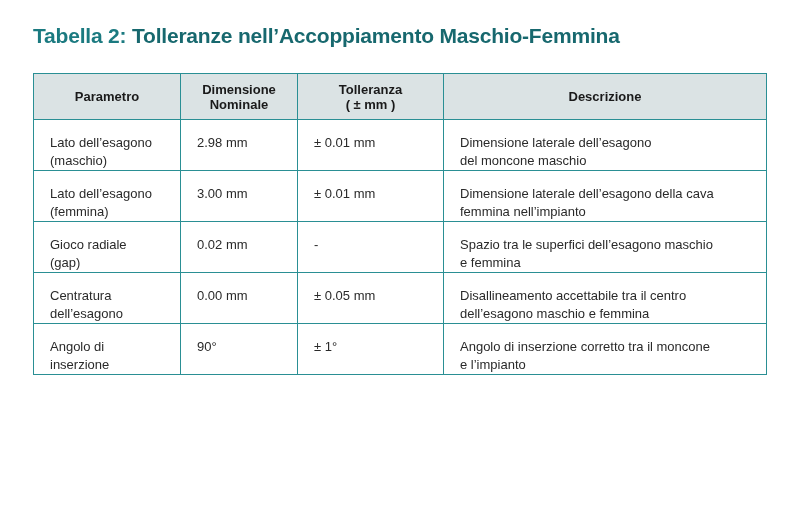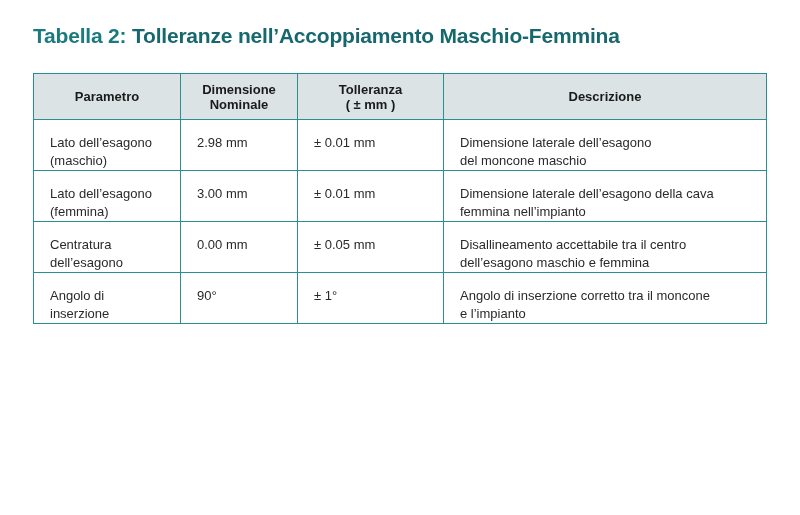--- a/index.html
+++ b/index.html
@@ -43,20 +43,26 @@
       <td class="c3">± 0.01 mm</td>
       <td><span>Dimensione laterale dell’esagono</span><br><span>del moncone maschio</span></td>
     </tr>
     <tr>
       <td><span>Lato dell’esagono</span><br><span>(femmina)</span></td>
       <td class="c2">3.00 mm</td>
       <td class="c3">± 0.01 mm</td>
       <td><span>Dimensione laterale dell’esagono della cava</span><br><span>femmina nell’impianto</span></td>
     </tr>
     <tr>
+      <td><span>Gioco radiale</span><br><span>(gap)</span></td>
+      <td class="c2">0.02 mm</td>
+      <td class="c3">-</td>
+      <td><span>Spazio tra le superfici dell’esagono maschio</span><br><span>e femmina</span></td>
+    </tr>
+    <tr>
       <td><span>Centratura</span><br><span>dell’esagono</span></td>
       <td class="c2">0.00 mm</td>
       <td class="c3">± 0.05 mm</td>
       <td><span>Disallineamento accettabile tra il centro</span><br><span>dell’esagono maschio e femmina</span></td>
     </tr>
     <tr>
       <td><span>Angolo di</span><br><span>inserzione</span></td>
       <td class="c2">90°</td>
       <td class="c3">± 1°</td>
       <td><span>Angolo di inserzione corretto tra il moncone</span><br><span>e l’impianto</span></td>

